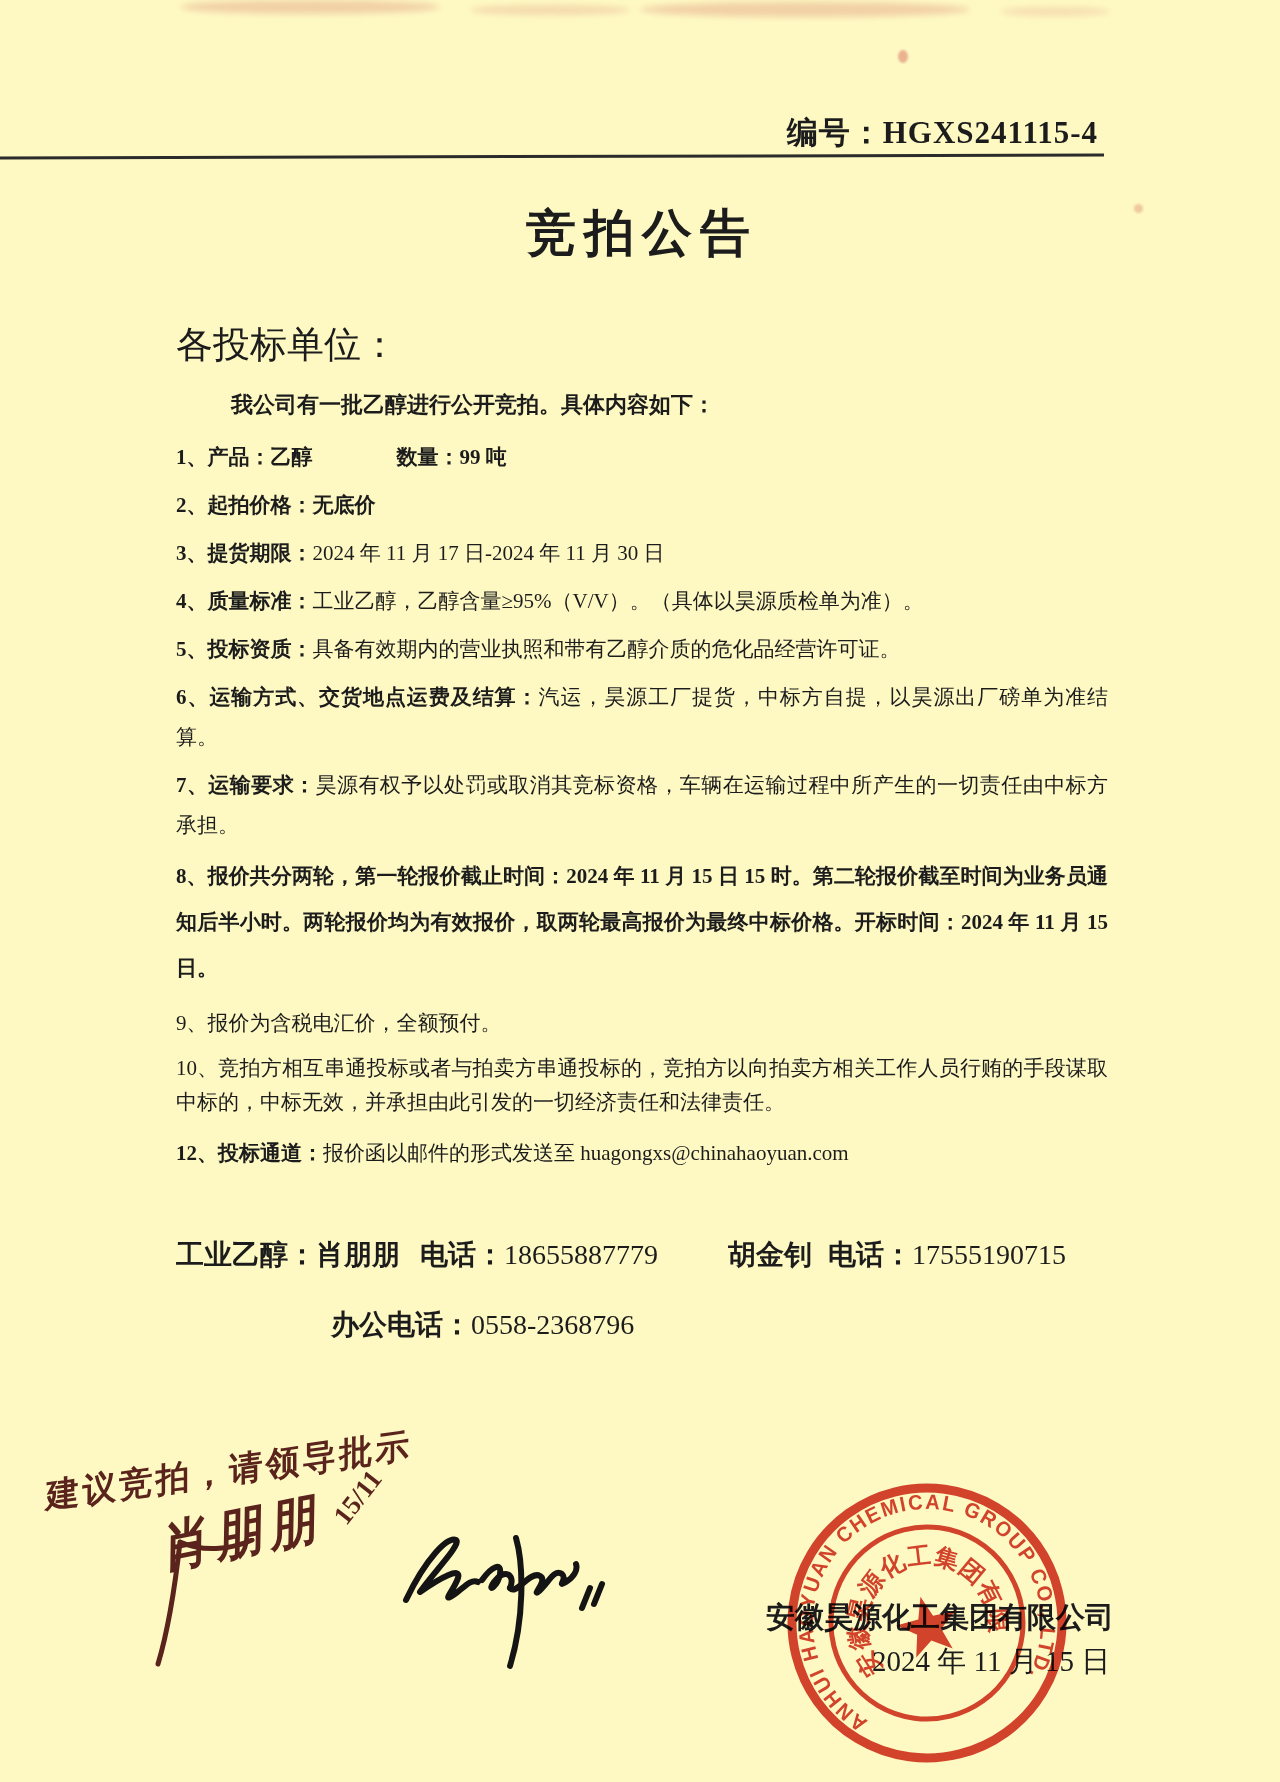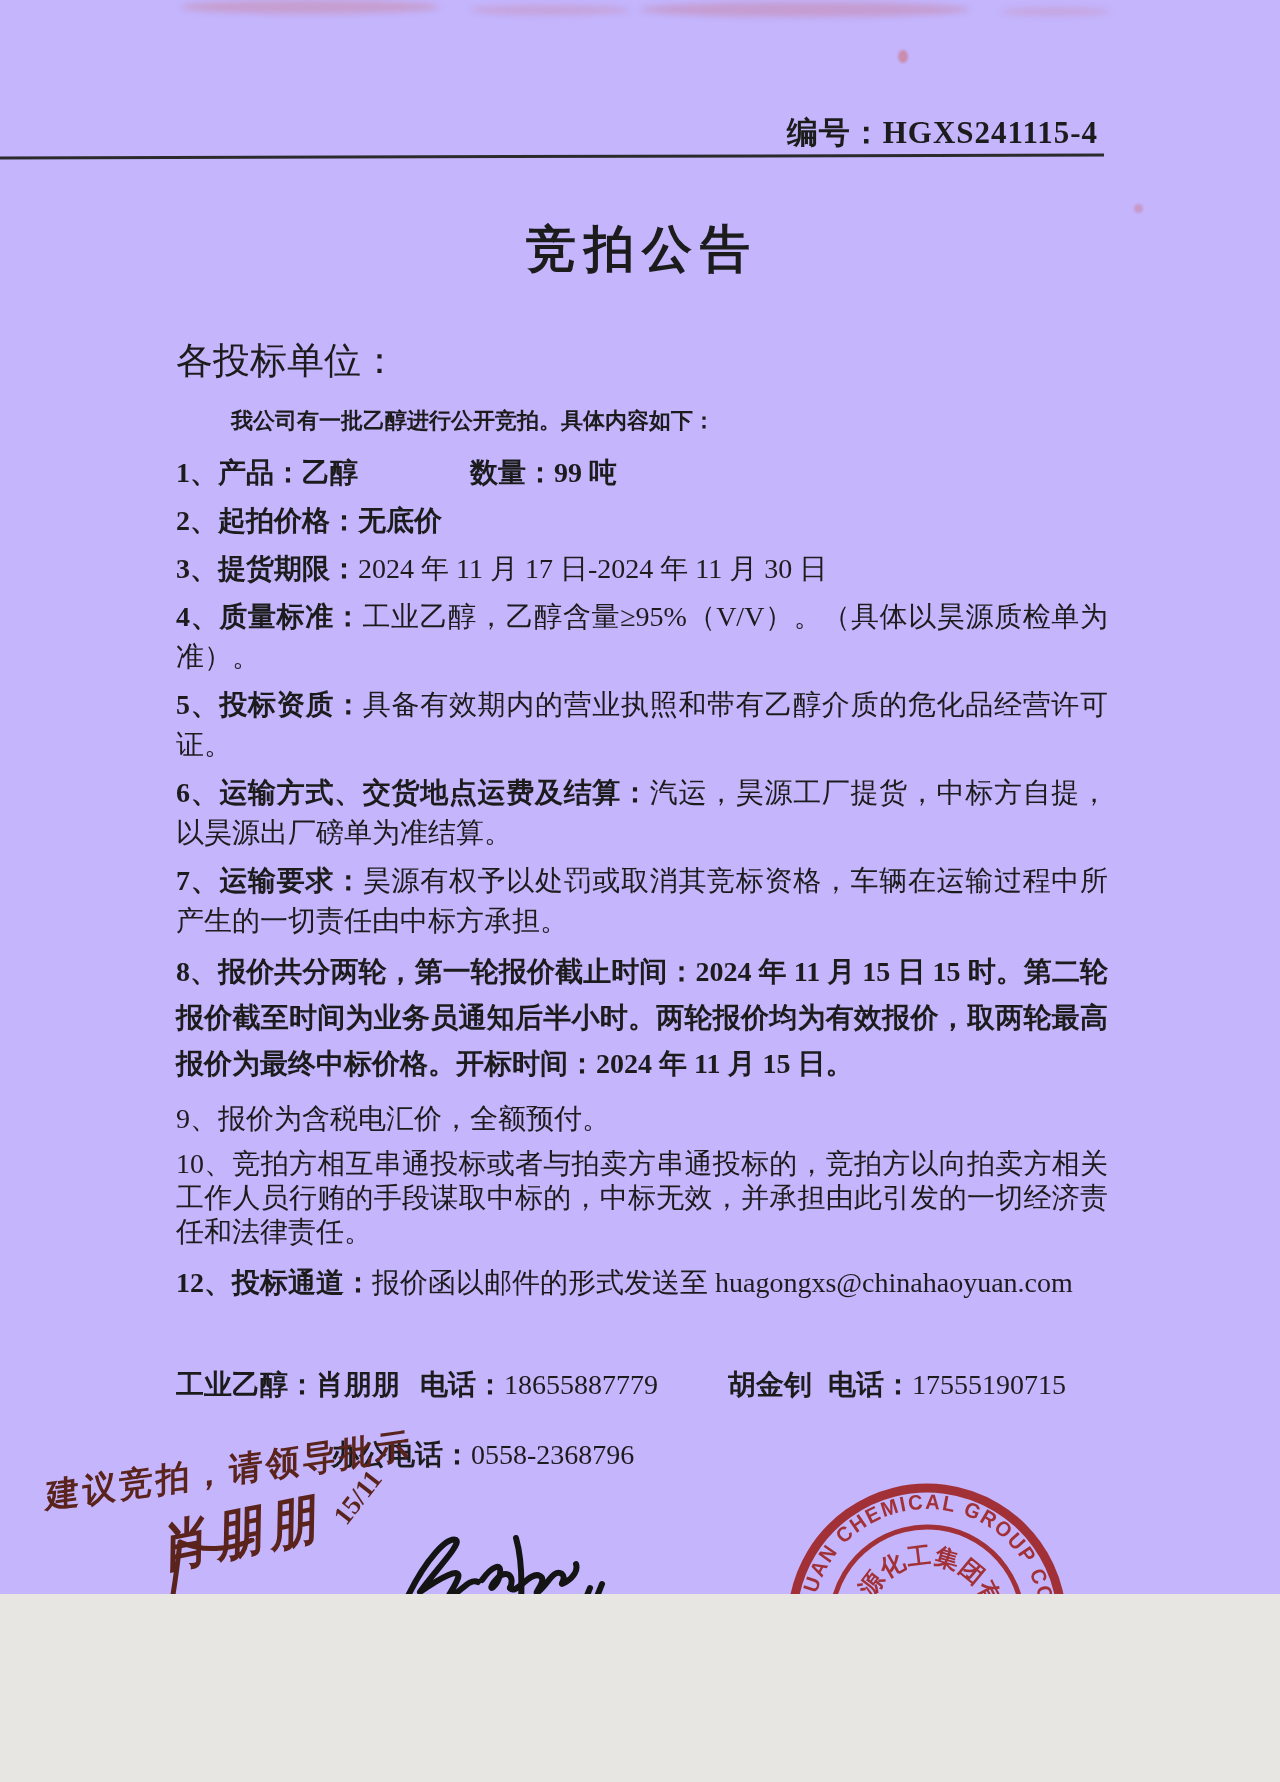--- a/index.html
+++ b/index.html
@@ -1,18 +1,18 @@
 <!DOCTYPE html>
 <html><head>
 <meta charset="utf-8">
 <style>
   html,body{margin:0;padding:0;background:#e8e6e2;}
   .page{
-    position:relative; width:1280px; height:1594px; margin:0 auto;
-    background:#c4b5fd; overflow:hidden; color:#1c1c1c;
+    position:relative; width:1280px; height:1782px; margin:0 auto;
+    background:#fef9c3; overflow:hidden; color:#1c1c1c;
     font-family:"Liberation Serif","DejaVu Serif",serif;
   }
   
   .smudge{position:absolute; border-radius:50%; filter:blur(3px); pointer-events:none;}
   .s1{left:180px;top:0px;width:260px;height:14px;background:rgba(205,92,82,.26);}
   .s2{left:470px;top:5px;width:160px;height:10px;background:rgba(205,92,82,.20);}
   .s3{left:640px;top:2px;width:330px;height:15px;background:rgba(200,80,70,.24);}
   .s4{left:1000px;top:7px;width:110px;height:9px;background:rgba(205,92,82,.17);}
   .speck1{left:898px;top:50px;width:10px;height:13px;background:rgba(210,90,80,.45);filter:blur(1px);}
   .speck2{left:1134px;top:204px;width:9px;height:9px;background:rgba(210,90,80,.30);filter:blur(1px);}
@@ -21,28 +21,28 @@
     position:absolute; top:112px; right:182px;
     font-size:31px; font-weight:700; letter-spacing:1px; white-space:nowrap;
   }
   .top-rule{
     position:absolute; top:155px; left:0; width:1104px; height:3px;
     background:#2b2b2b; transform:rotate(-0.15deg);
   }
 
   .content{padding:205px 172px 0 176px;}
   .title{
-    margin:16px; text-align:center; font-size:50px; line-height:56px;
+    margin:0; text-align:center; font-size:50px; line-height:56px;
     font-weight:700; letter-spacing:8px;
     font-family:"Liberation Sans","DejaVu Sans",sans-serif;
   }
   .salutation{margin:62px 0 0 0; font-size:37px; line-height:44px; font-weight:400;}
   .intro{margin:16px 0 0 0; font-size:22px; line-height:44px; font-weight:700; text-indent:2.5em;}
   .items{margin-top:10px;}
-  .item{margin:0 0 8px 0; font-size:28px; line-height:40px; text-align:justify;}
+  .item{margin:0 0 8px 0; font-size:21px; line-height:40px; text-align:justify;}
   .item .b{font-weight:700;}
   .item.spread{line-height:46px; margin-top:4px; margin-bottom:12px;font-weight:bold;}
   .item.tight{line-height:34px; margin-bottom:14px;}
 
   .contact{margin-top:60px; font-size:28px; line-height:44px; white-space:nowrap;}
   .contact .lbl,.contact .nm{font-weight:700;}
   .g20{display:inline-block;width:20px;} .g70{display:inline-block;width:70px;} .g16{display:inline-block;width:16px;}
   .office{margin-top:26px; padding-left:155px; font-size:28px; line-height:44px;}
   .office .lbl{font-weight:700;}
 

